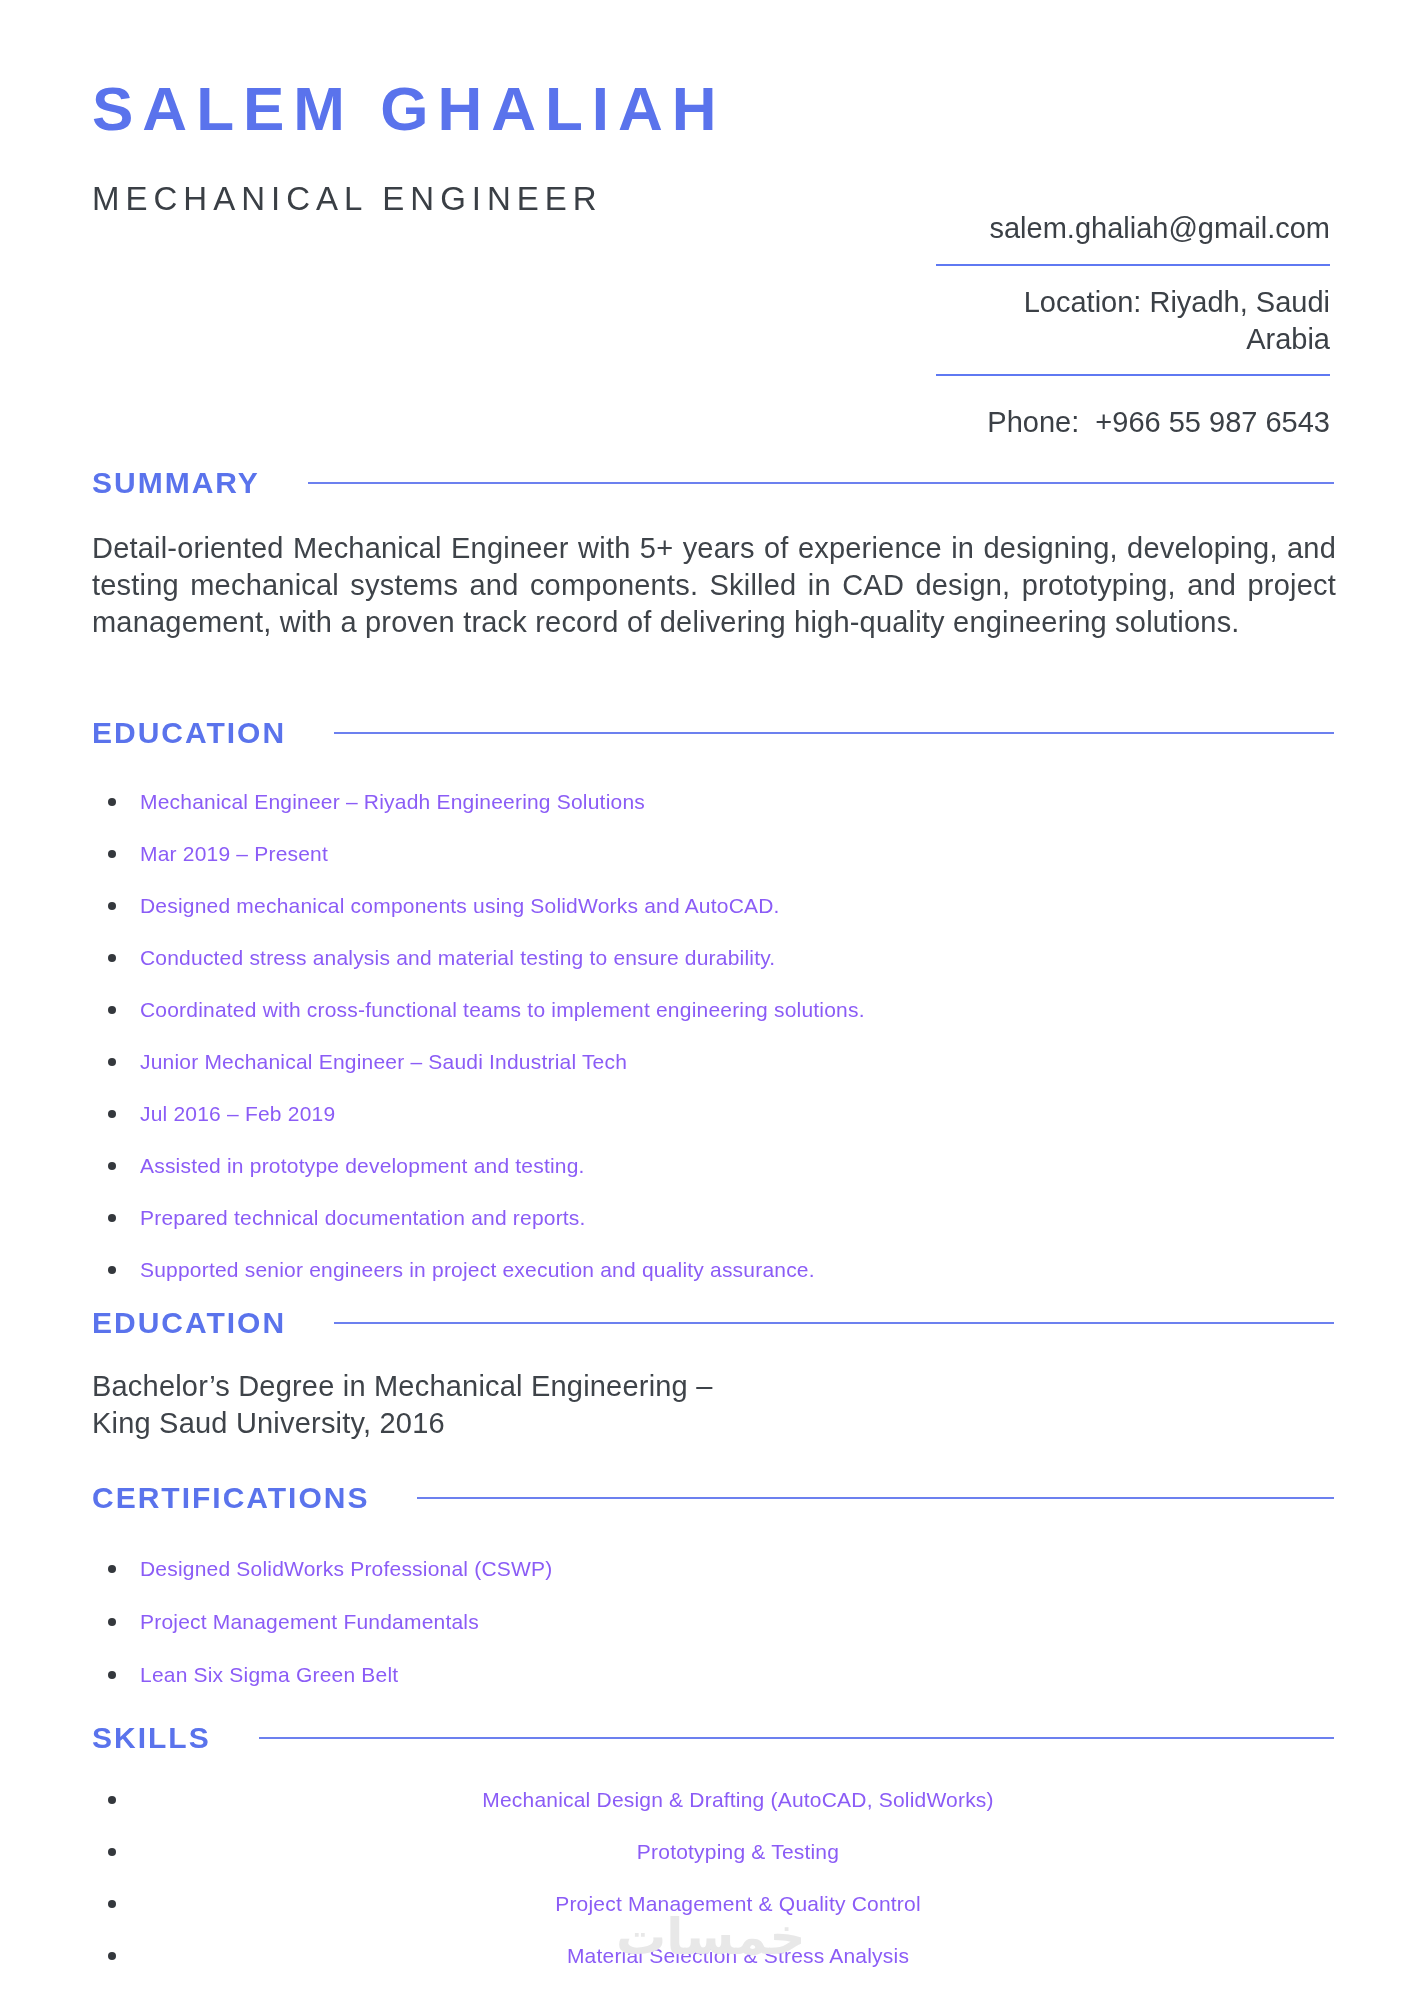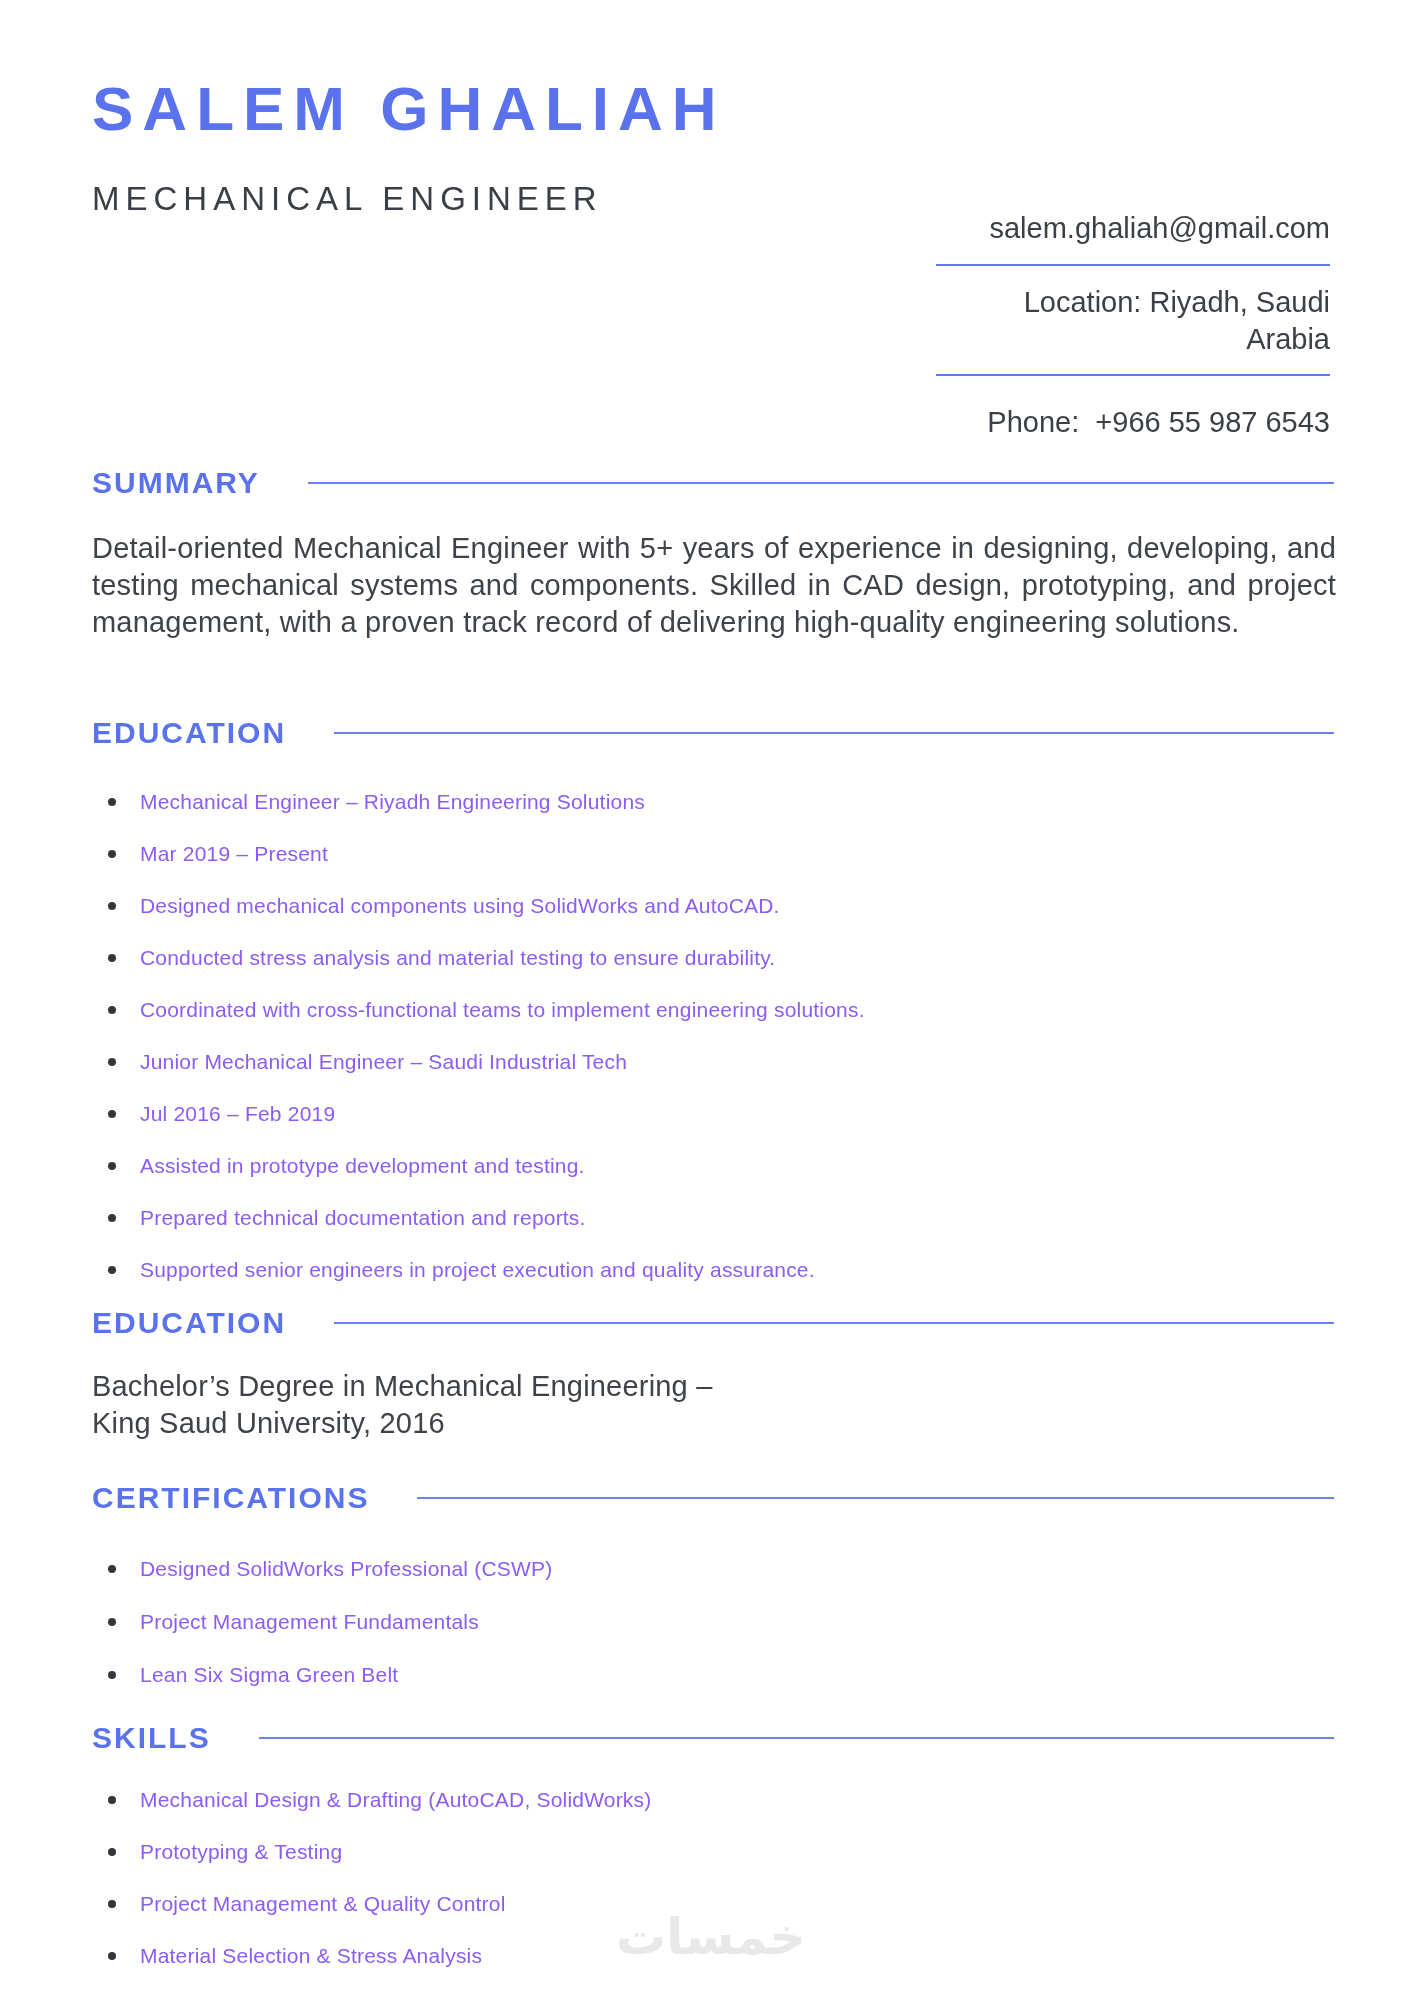--- a/index.html
+++ b/index.html
@@ -78,21 +78,21 @@
     height: 2px;
     background: #6c80ef;
     margin-left: 48px;
     margin-right: 2px;
   }
 
   .sec-summary       { margin-top: 253px; }
   .sec-experience    { margin-top: 77px; }
   .sec-education     { margin-top: 20px; }
   .sec-certifications{ margin-top: 41px; }
-  .sec-skills        { margin-top: 30px; }
+  .sec-skills        { margin-top: 30px; text-align: center; }
 
   .summary-text {
     margin-top: 32px;
     font-size: 29px;
     line-height: 37px;
     text-align: justify;
     color: #3e4349;
     letter-spacing: 0.2px;
   }
 

